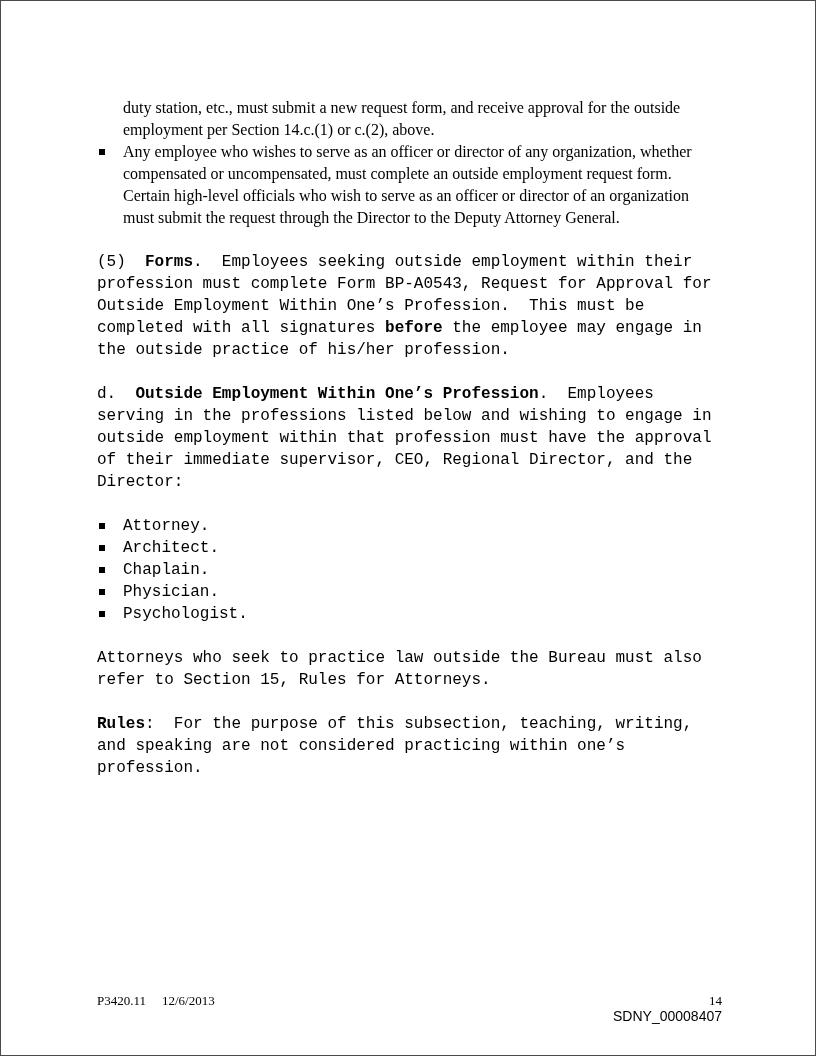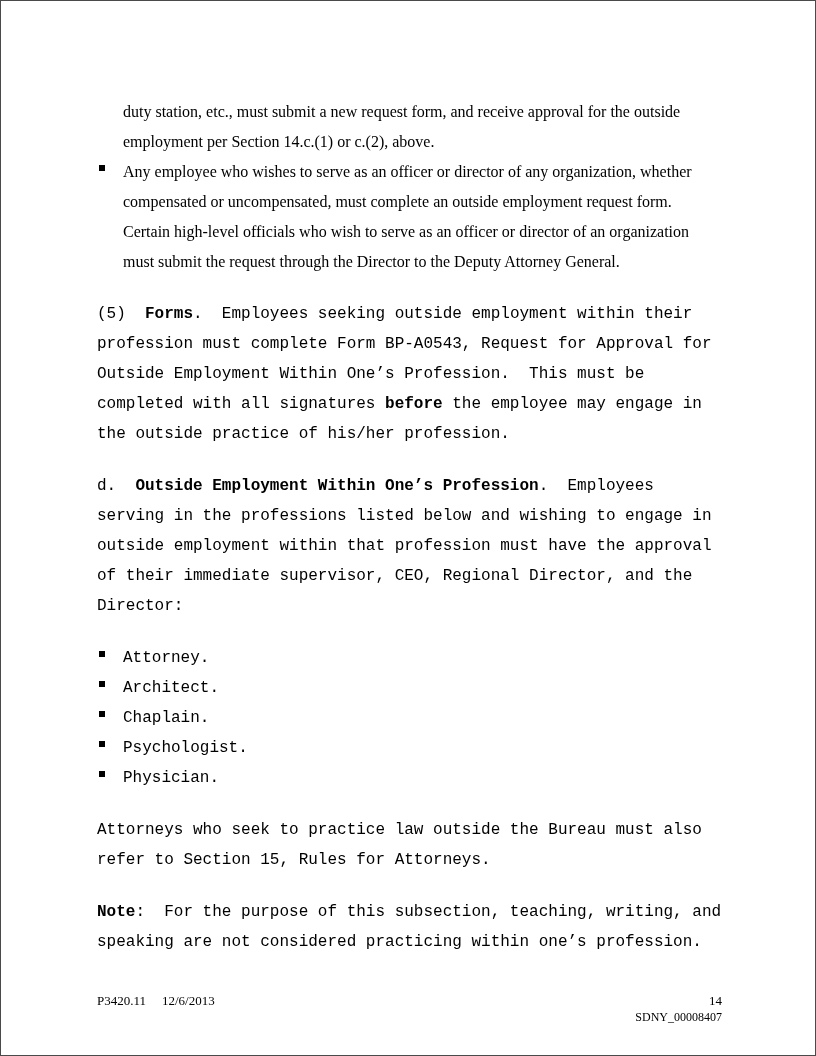--- a/index.html
+++ b/index.html
@@ -13,41 +13,41 @@
     position: relative;
     width: 816px; height: 1056px;
     background: #ffffff;
     border: 1px solid #4a4a4a;
     overflow: hidden;
   }
   .content {
     position: absolute;
     left: 96px; top: 96px; width: 625px;
   }
-  p { line-height: 30px; white-space: pre-wrap; }
+  p { line-height: 22px; white-space: pre-wrap; }
   .gap { margin-top: 22px; font-family: Liberation Mono, monospace; }
   .indent { margin-left: 26px; }
   .li { position: relative; padding-left: 26px; }
   .sq {
     position: absolute; left: 2px; top: 8px;
     width: 6px; height: 6px; background: #000;
     display: inline-block;
   }
   b { font-weight: bold; }
   .footer {
     position: absolute;
     left: 96px; top: 992px; width: 625px;
     font-size: 13px; line-height: 15px;
   }
   .footer-row { display: flex; justify-content: space-between; }
   .footer-date { margin-left: 16px; }
   .bates-row { text-align: right; margin-top: 1px; }
   .bates {
-    font-family: Liberation Serif, serif;
-    font-size: 12px;
+    font-family: Liberation Sans, sans-serif;
+    font-size: 14px;
     margin-top: 17px;
   }
 </style>
 </head>
 <body>
 
 <div class="page">
   <div class="content">
 
     <p class="indent">duty station, etc., must submit a new request form, and receive approval for the outside employment per Section 14.c.(1) or c.(2), above.</p>
@@ -58,27 +58,27 @@
 
 
 
 
     <p class="gap"><span>d.  </span><b>Outside Employment Within One’s Profession</b><span>.  Employees serving in the professions listed below and wishing to engage in outside employment within that profession must have the approval of their immediate supervisor, CEO, Regional Director, and the Director:</span></p>
 
     <div class="gap">
       <p class="li"><span class="sq"></span><span>Attorney.</span></p>
       <p class="li"><span class="sq"></span><span>Architect.</span></p>
       <p class="li"><span class="sq"></span><span>Chaplain.</span></p>
+      <p class="li"><span class="sq"></span><span>Physician.</span></p>
       <p class="li"><span class="sq"></span><span>Psychologist.</span></p>
-      <p class="li"><span class="sq"></span><span>Physician.</span></p>
     </div>
 
     <p class="gap">Attorneys who seek to practice law outside the Bureau must also refer to Section 15, Rules for Attorneys.</p>
 
-    <p class="gap"><b>Note</b><span>:  For the purpose of this subsection, teaching, writing, and speaking are not considered practicing within one’s profession.</span></p>
+    <p class="gap"><b>Rules</b><span>:  For the purpose of this subsection, teaching, writing, and speaking are not considered practicing within one’s profession.</span></p>
 
   </div>
 
   <div class="footer">
     <div class="footer-row">
       <span><span>P3420.11</span><span class="footer-date">12/6/2013</span></span>
       <span>14</span>
     </div>
     <div class="bates-row">
       <span class="bates">SDNY_00008407</span>

